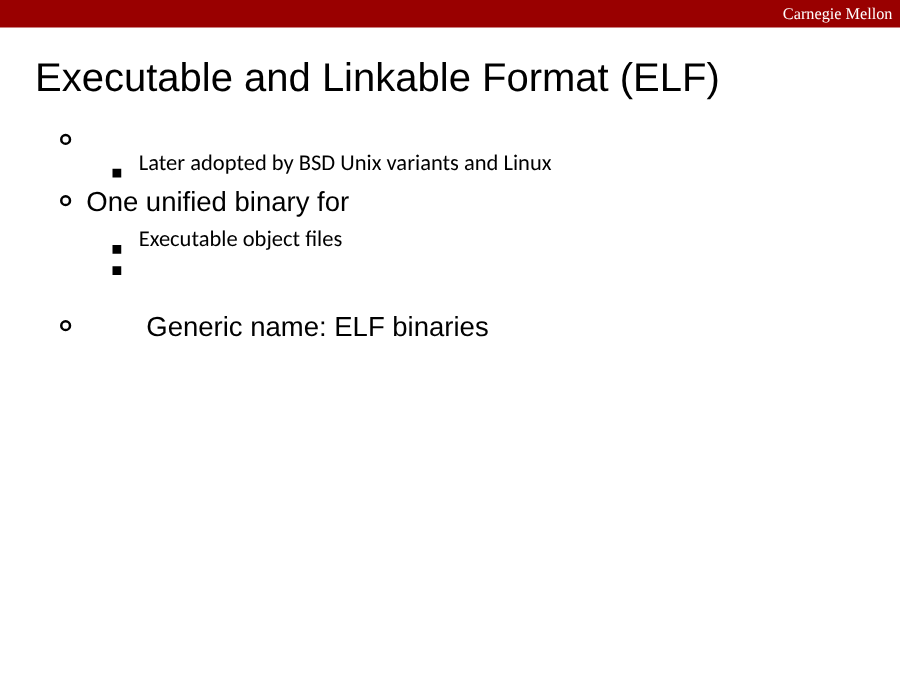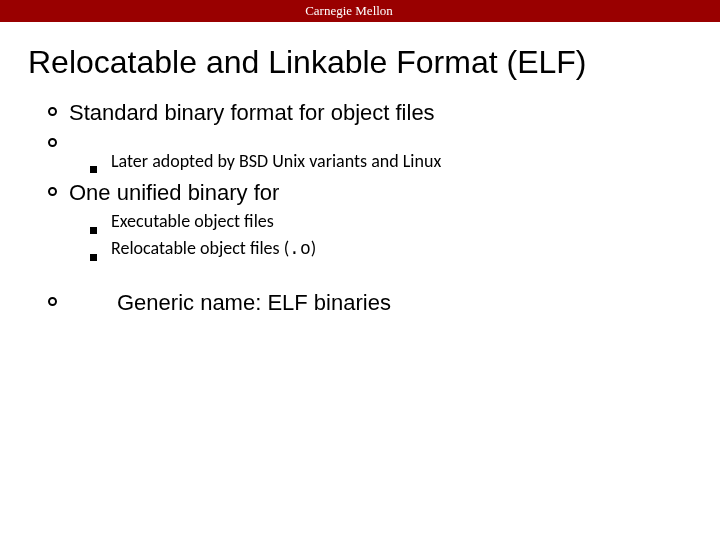--- a/index.html
+++ b/index.html
@@ -8,23 +8,23 @@
     background: #ffffff;
     font-family: Arial, Helvetica, sans-serif;
     color: #000;
     position: relative;
   }
   .topbar {
     width: 100%;
     height: 22px;
     background: #990000;
     display: flex;
-    justify-content: center;
+    justify-content: flex-end;
     align-items: center;
-    padding-right: 22px;
+    padding-right: 6px;
   }
   .topbar span {
     color: #ffffff;
     font-size: 13px;
     font-family: Georgia, 'Times New Roman', serif;
   }
   .title {
     font-size: 32px;
     font-weight: 400;
     margin: 22px 0 18px 28px;
@@ -79,27 +79,23 @@
   }
   .mono { font-family: "Courier New", Courier, monospace; }
 </style>
 </head>
 <body>
 
 <div class="topbar">
   <span>Carnegie Mellon</span>
 </div>
 
-<h1 class="title">Relocatable and Linkable Format (ELF)</h1>
+<h1 class="title">Executable and Linkable Format (ELF)</h1>
 
 <ul class="level1">
-  <li>
-    <span class="circle-bullet"></span>
-    <span class="level1-text">Standard binary format for object files</span>
-  </li>
   <li>
     <span class="circle-bullet"></span>
   </li>
 </ul>
 
 <ul class="level2">
   <li>
     <span class="square-bullet"></span>
     <span class="level2-text">Later adopted by BSD Unix variants and Linux</span>
   </li>
@@ -112,23 +108,20 @@
   </li>
 </ul>
 
 <ul class="level2">
   <li>
     <span class="square-bullet"></span>
     <span class="level2-text">Executable object files</span>
   </li>
   <li>
     <span class="square-bullet"></span>
-    <span class="level2-text">
-      <span>Relocatable object files (</span><span class="mono">.o</span><span>)</span>
-    </span>
   </li>
 </ul>
 
 <ul class="level1">
   <li class="gap-above">
     <span class="circle-bullet"></span>
     <span class="level1-text">Generic name: ELF binaries</span>
   </li>
 </ul>
 

